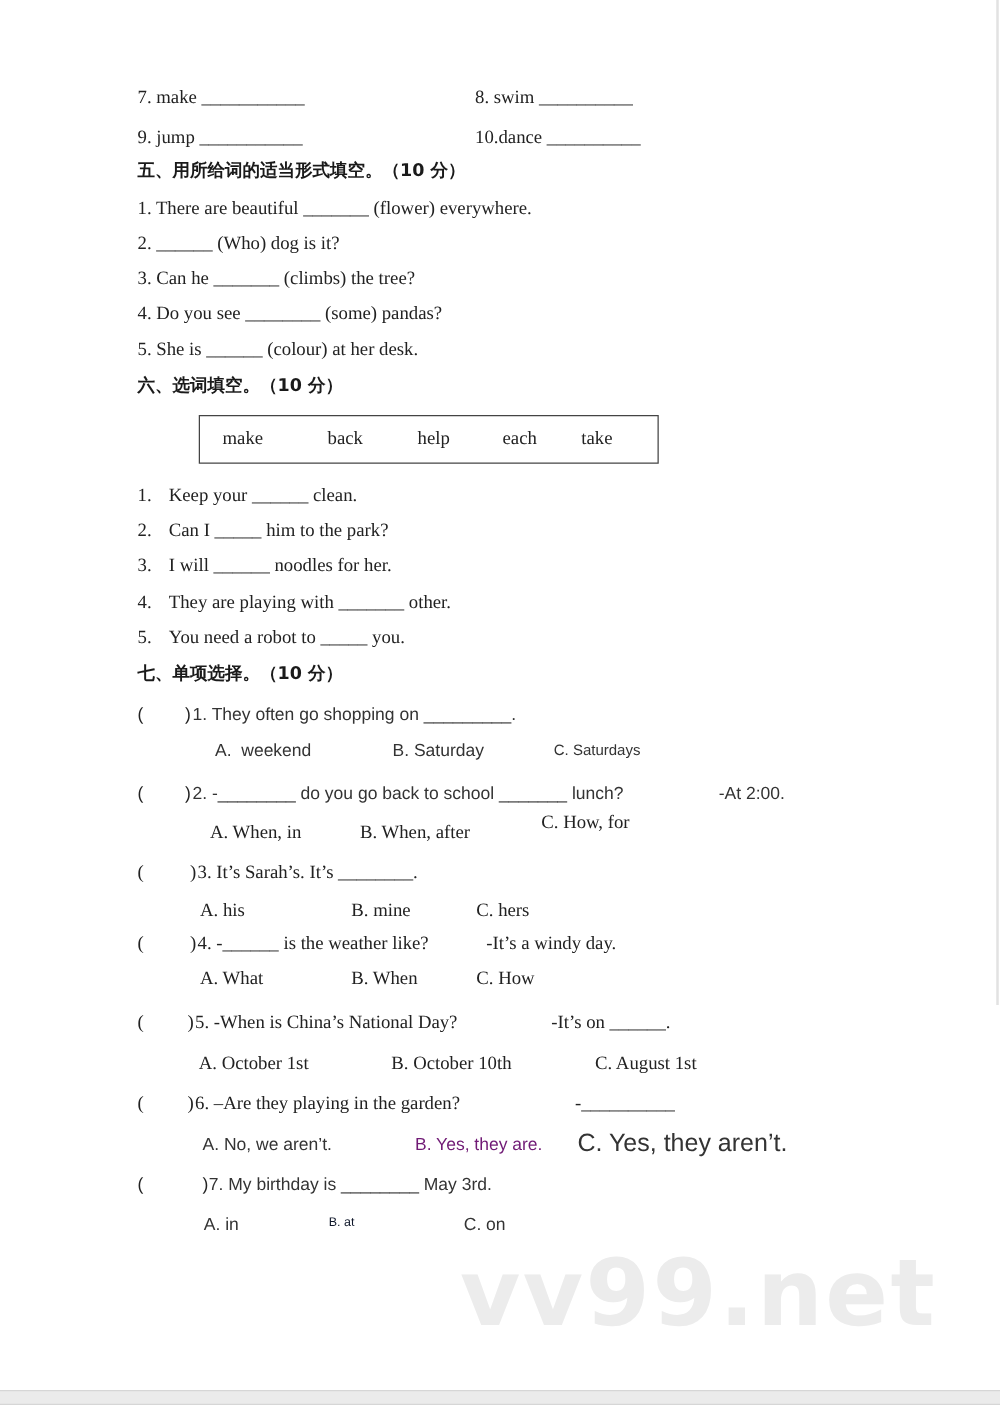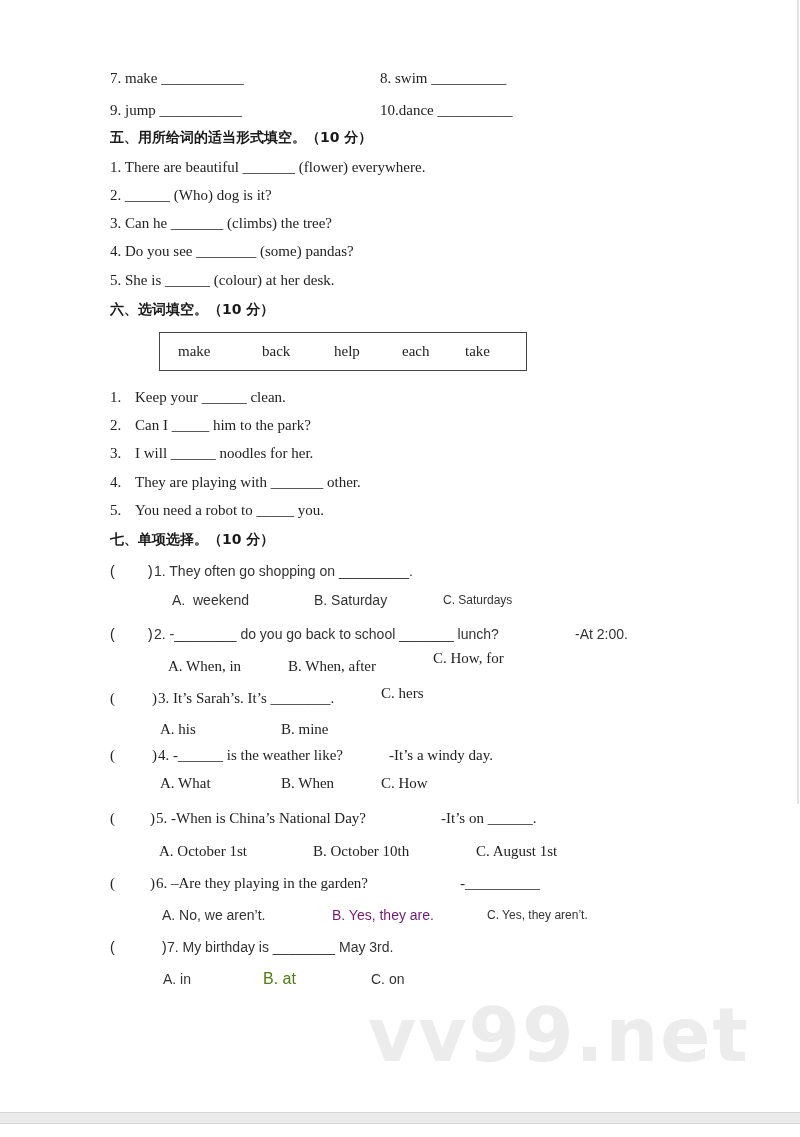--- a/index.html
+++ b/index.html
@@ -69,21 +69,21 @@
   <span class="t sans" style="left:575px;top:625px;font-size:14px;color:#333">-At 2:00.</span>
   <span class="t" style="left:168px;top:657px">A. When, in</span>
   <span class="t" style="left:288px;top:657px">B. When, after</span>
   <span class="t" style="left:433px;top:649px">C. How, for</span>
 
   <span class="t" style="left:110px;top:689px">(</span>
   <span class="t" style="left:152px;top:689px">)</span>
   <span class="t" style="left:158px;top:689px">3. It’s Sarah’s. It’s ________.</span>
   <span class="t" style="left:160px;top:720px">A. his</span>
   <span class="t" style="left:281px;top:720px">B. mine</span>
-  <span class="t" style="left:381px;top:684px">C. hers</span>
+  <span class="t" style="left:381px;top:720px">C. hers</span>
 
   <span class="t" style="left:110px;top:746px">(</span>
   <span class="t" style="left:152px;top:746px">)</span>
   <span class="t" style="left:158px;top:746px">4. -______ is the weather like?</span>
   <span class="t" style="left:389px;top:746px">-It’s a windy day.</span>
   <span class="t" style="left:160px;top:774px">A. What</span>
   <span class="t" style="left:281px;top:774px">B. When</span>
   <span class="t" style="left:381px;top:774px">C. How</span>
 
   <span class="t" style="left:110px;top:809px">(</span>
@@ -93,26 +93,26 @@
   <span class="t" style="left:159px;top:842px">A. October 1st</span>
   <span class="t" style="left:313px;top:842px">B. October 10th</span>
   <span class="t" style="left:476px;top:842px">C. August 1st</span>
 
   <span class="t" style="left:110px;top:874px">(</span>
   <span class="t" style="left:150px;top:874px">)</span>
   <span class="t" style="left:156px;top:874px">6. –Are they playing in the garden?</span>
   <span class="t" style="left:460px;top:874px">-__________</span>
   <span class="t sans" style="left:162px;top:906px;font-size:14px;color:#333">A. No, we aren’t.</span>
   <span class="t sans" style="left:332px;top:906px;font-size:14px;color:#701a75">B. Yes, they are.</span>
-  <span class="t sans" style="left:487px;top:906px;font-size:12px;color:#333">C. Yes, they aren’t.</span>
+  <span class="t sans" style="left:462px;top:906px;font-size:20px;color:#333">C. Yes, they aren’t.</span>
 
   <span class="t sans" style="left:110px;top:938px;font-size:14px">(</span>
   <span class="t sans" style="left:162px;top:938px;font-size:14px">)</span>
   <span class="t sans" style="left:167px;top:938px;font-size:14px;color:#333">7. My birthday is ________ May 3rd.</span>
   <span class="t sans" style="left:163px;top:970px;font-size:14px;color:#333">A. in</span>
-  <span class="t sans" style="left:263px;top:970px;font-size:16px;color:#4d7c0f">B. at</span>
+  <span class="t sans" style="left:263px;top:970px;font-size:10px;color:#0f172a">B. at</span>
   <span class="t sans" style="left:371px;top:970px;font-size:14px;color:#333">C. on</span>
 
   <div class="watermark">vv99.net</div>
 </div>
 
 <div class="sep"></div>
 <div class="bottom"></div>
 
 </body></html>

